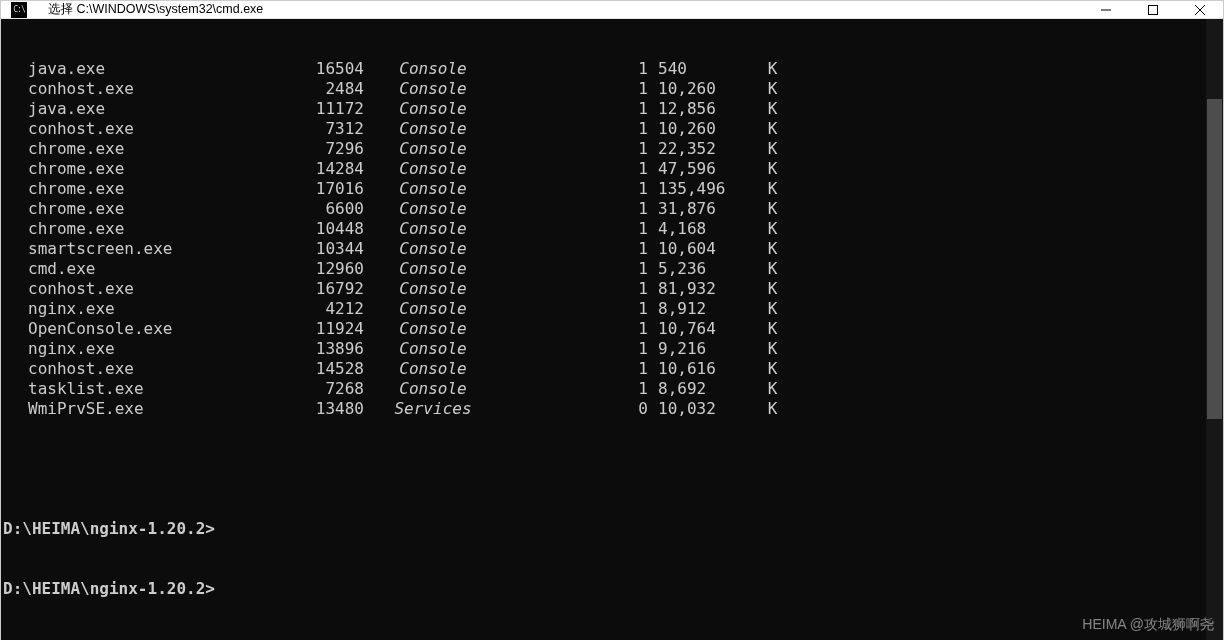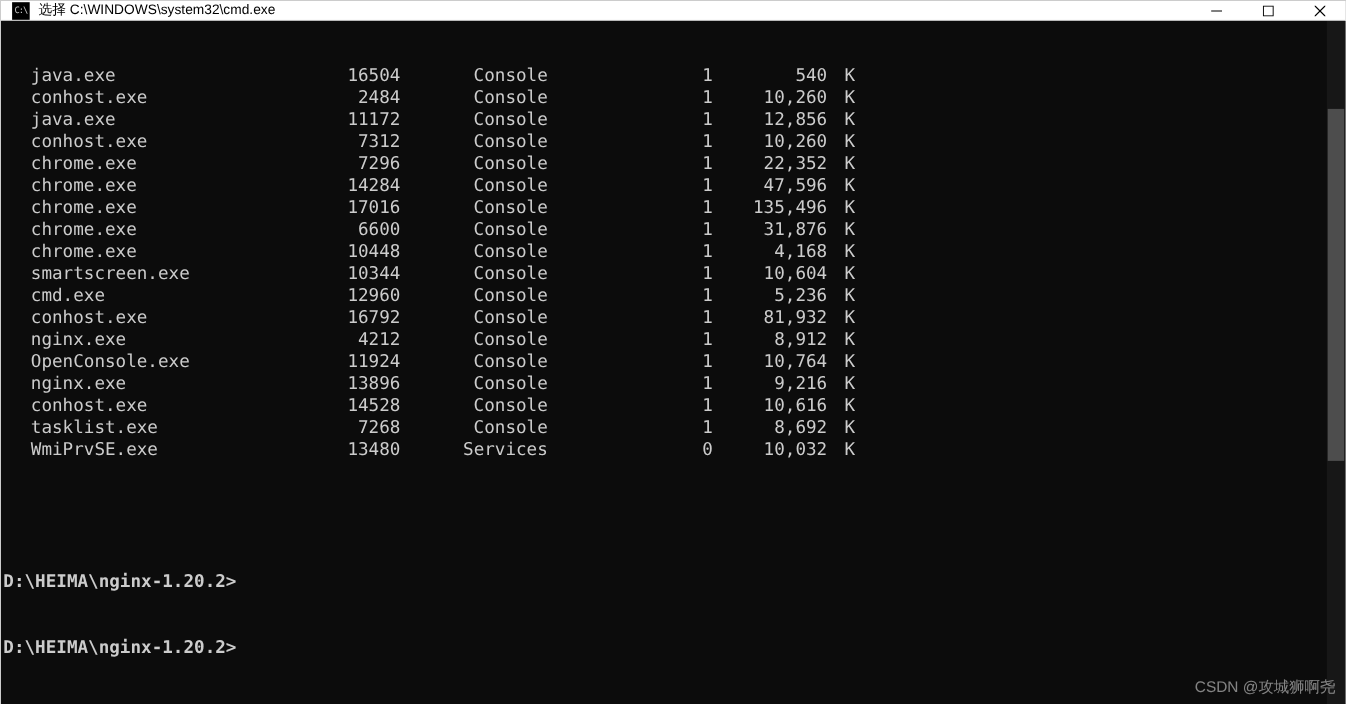--- a/index.html
+++ b/index.html
@@ -37,20 +37,21 @@
       justify-content: center;
       font-size: 8px;
       color: #ccc;
       font-family: monospace;
       letter-spacing: -1px;
     }
     .titlebar-text {
       font-size: 12.5px;
       color: #000;
       flex: 1;
+      margin-left: 13px;
     }
     .window-controls {
       display: flex;
       height: 100%;
     }
     .window-btn {
       width: 47px;
       height: 100%;
       display: flex;
       align-items: center;
@@ -75,23 +76,23 @@
       white-space: pre;
       overflow: hidden;
     }
     .proc-row {
       display: flex;
       height: 20px;
       margin-left: 25px;
     }
     .col-name { width: 250px; text-align: left; }
     .col-pid { width: 90px; text-align: right; padding-right: 4px; }
-    .col-session { width: 130px; text-align: right; }
+    .col-session { width: 130px; text-align: center; font-style: italic; }
     .col-snum { width: 160px; text-align: right; padding-right: 10px; }
-    .col-mem { width: 100px; text-align: right; padding-right: 6px; }
+    .col-mem { width: 100px; text-align: left; padding-right: 6px; }
     .col-unit { text-align: left; }
     .prompt-line { height: 20px; font-weight: bold; }
     .scrollbar {
       width: 17px;
       background: #171717;
       position: relative;
     }
     .scroll-thumb {
       position: absolute;
       left: 1px;
@@ -152,13 +153,13 @@
       
       
       
     </div>
     <div class="scrollbar">
       <div class="scroll-thumb"></div>
     </div>
   </div>
 </div>
 
-<div class="watermark">CSDN @攻城狮啊尧</div>
+<div class="watermark">HEIMA @攻城狮啊尧</div>
 
 </body></html>

